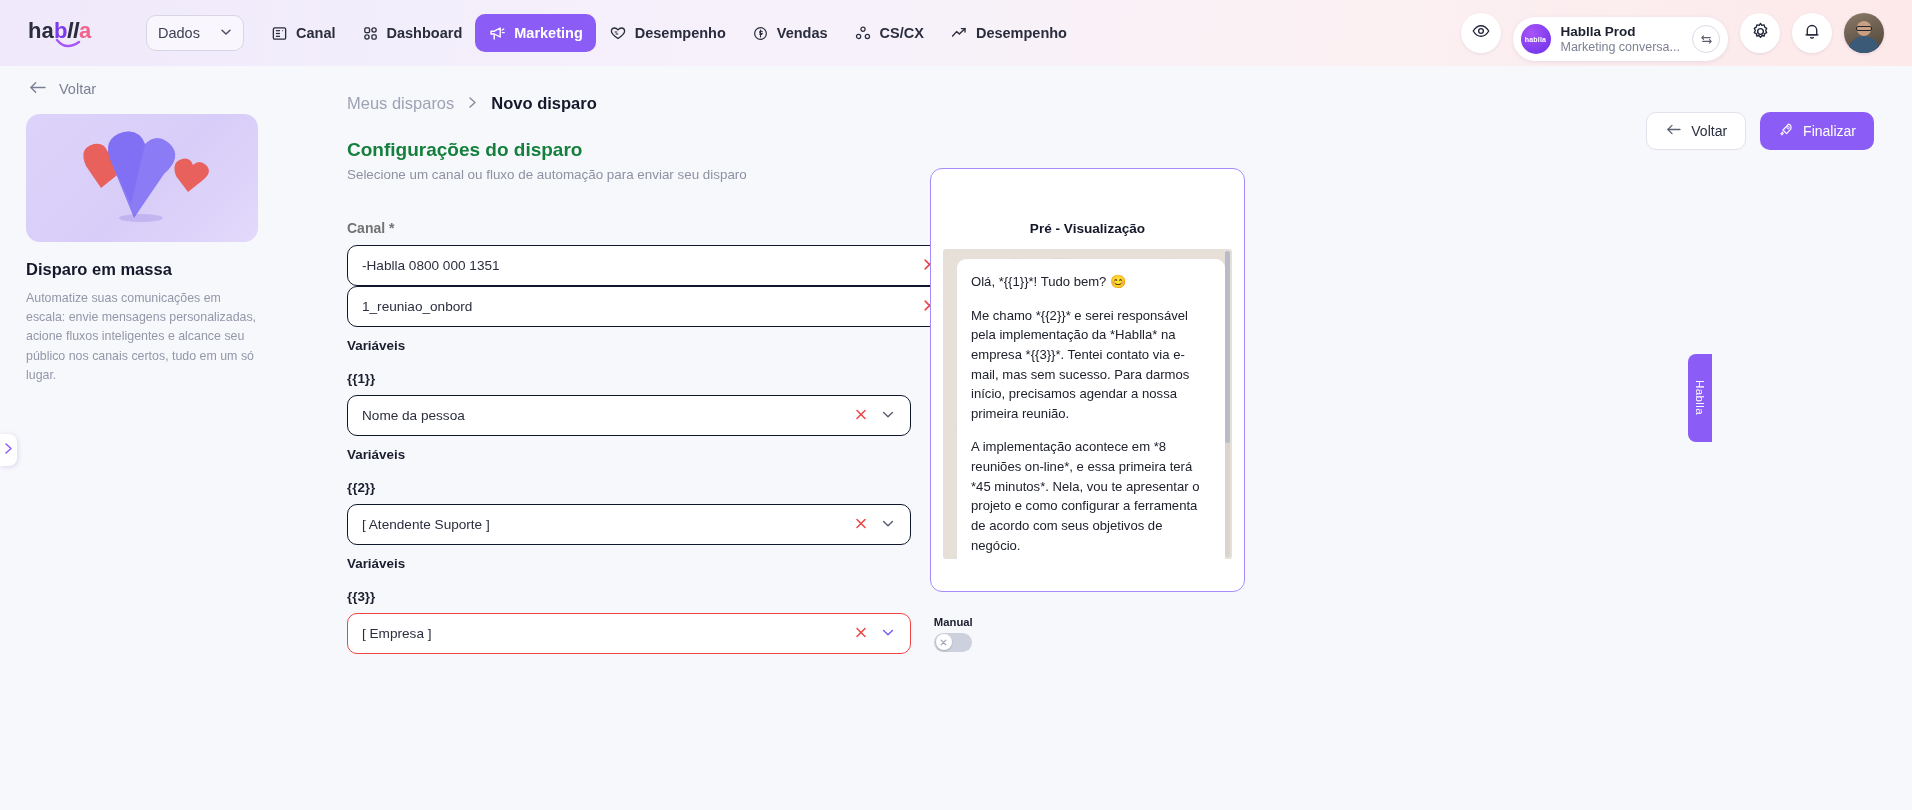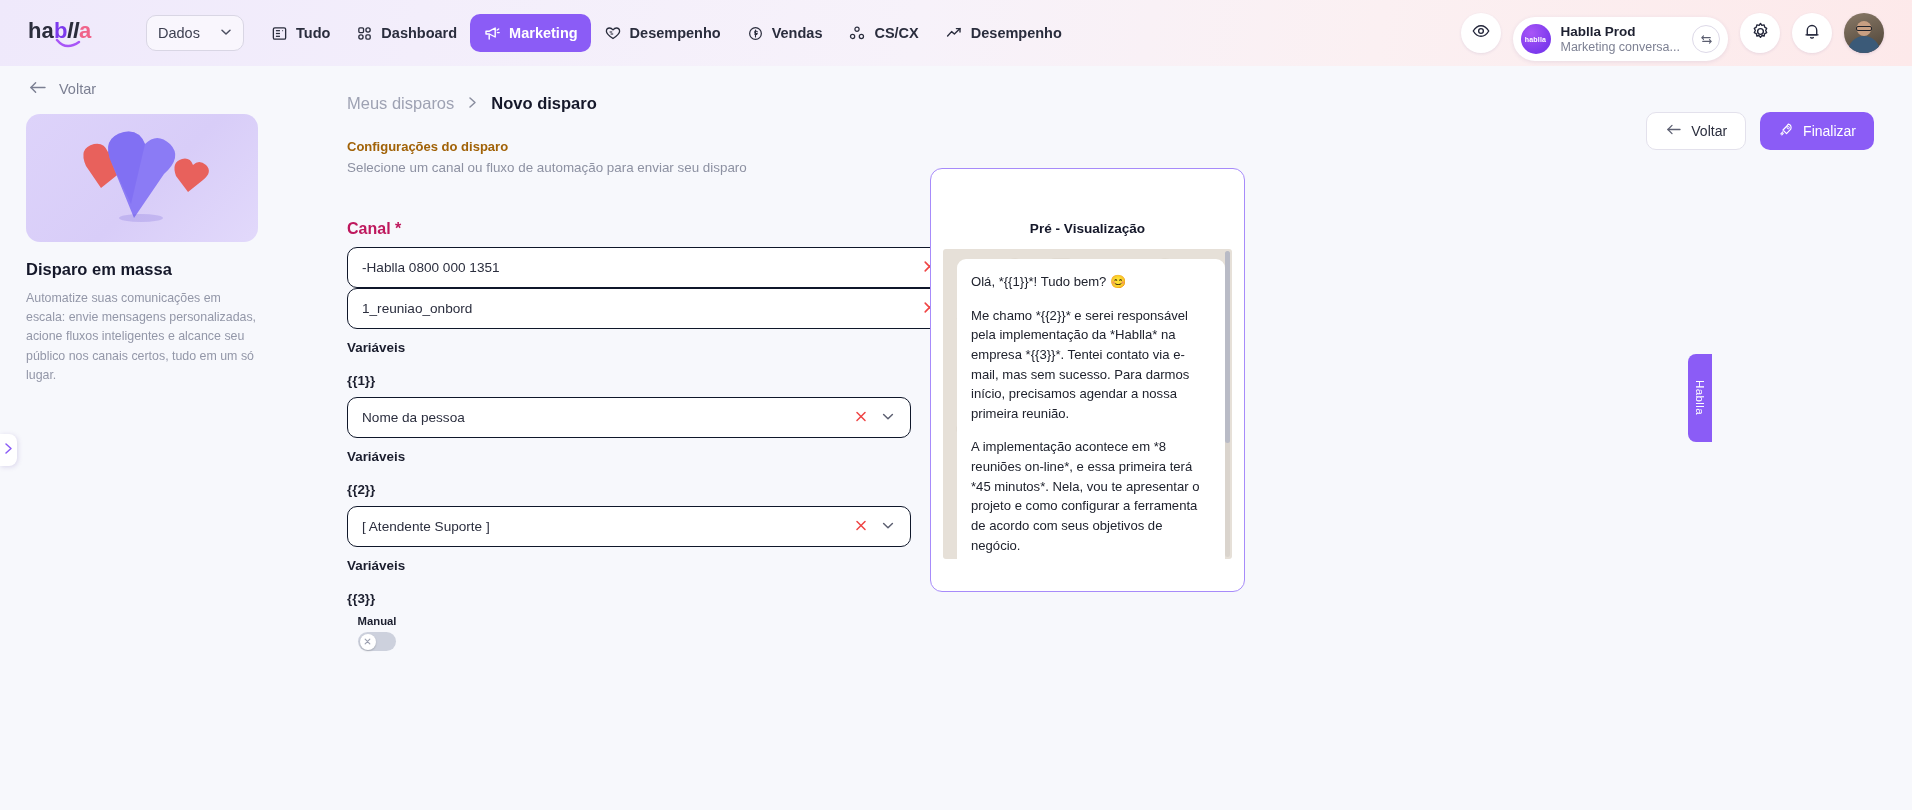--- a/index.html
+++ b/index.html
@@ -99,38 +99,38 @@
     border-radius:0 8px 8px 0; box-shadow: 1px 1px 5px rgba(90,60,160,.18);
     display:flex; align-items:center; justify-content:center; cursor:pointer;
   }
 
   
   .main { position: absolute; left: 282px; top: 72px; width: 1630px; height: 744px; }
   .breadcrumb { display:flex; align-items:center; gap:14px; margin: 22px 0 0 65px; }
   .bc-muted { font-size: 16.5px; color: #9ea2b3; cursor:pointer; }
   .bc-cur { font-size: 16.5px; color: #15182a; font-weight: 700; }
 
-  .section-title { margin: 26px 0 0 65px; font-size: 13px; font-weight: 700; color:#a16207; }
+  .section-title { margin: 26px 0 0 65px; font-size: 19px; font-weight: 700; color:#15803d; }
   .section-sub { margin: 6px 0 8px 65px; font-size: 13.4px; color: #8d91a2; }
 
   .topactions { position:absolute; right: 38px; top: 40px; display:flex; align-items:center; gap: 14px; }
   .btn-ghost {
     display:flex; align-items:center; gap:9px; height: 38px; padding: 0 18px;
     background:#fff; border:1px solid #e3e1ec; border-radius: 10px;
     font-size: 14px; color:#2b2e3e; cursor:pointer; font-weight:400;
   }
   .btn-primary {
     display:flex; align-items:center; gap:9px; height: 38px; padding: 0 18px;
     background:#8b5cf6; border:none; border-radius: 10px;
     font-size: 14px; color:#fff; cursor:pointer; font-weight:400;
   }
 
   
   .form { position:absolute; left: 65px; top: 148px; width: 635px; }
-  .field-label { font-size: 16px; font-weight: 700; color:#be185d; margin-bottom: 9px; }
+  .field-label { font-size: 14px; font-weight: 700; color:#737373; margin-bottom: 9px; }
   .field-label.spaced { margin-top: 23px; }
   .sel {
     position: relative; width: 635px; height: 41px; background:#fff;
     border: 1px solid #0f172a; border-radius: 10px; display:flex; align-items:center;
     padding: 0 70px 0 14px; font-size: 13.6px; color:#2b2e3e; cursor:pointer;
   }
   .sel.narrow { width: 585px; padding-right: 64px; }
   .sel.err { border: 1px solid #ef4444; }
   .sel .clear { position:absolute; right: 44px; top:50%; transform: translateY(-50%); cursor:pointer; }
   .sel.narrow .clear { right: 42px; }
@@ -208,21 +208,21 @@
     <div class="navitem">
       <span>
         <svg width="17" height="17" viewBox="0 0 18 18">
             <rect x="2.5" y="3" width="13" height="12" rx="1.6" stroke="#2a2d3d" stroke-width="1.4" fill="none"></rect>
             <line x1="5.2" y1="6" x2="9.5" y2="6" stroke="#2a2d3d" stroke-width="1.3"></line>
             <line x1="5.2" y1="9" x2="9.5" y2="9" stroke="#2a2d3d" stroke-width="1.3"></line>
             <line x1="5.2" y1="12" x2="9.5" y2="12" stroke="#2a2d3d" stroke-width="1.3"></line>
             <line x1="12" y1="6" x2="12.8" y2="6" stroke="#2a2d3d" stroke-width="1.3"></line>
           </svg>
       </span>
-      <span>Tudo</span>
+      <span>Canal</span>
     </div>
 
     <div class="navitem">
       <span>
         <svg width="17" height="17" viewBox="0 0 18 18">
             <rect x="3" y="3" width="5" height="5" rx="1.2" stroke="#2a2d3d" stroke-width="1.4" fill="none"></rect>
             <rect x="10.5" y="3" width="4.5" height="4.5" rx="2.2" stroke="#2a2d3d" stroke-width="1.4" fill="none"></rect>
             <rect x="3" y="10.5" width="4.5" height="4.5" rx="2.2" stroke="#2a2d3d" stroke-width="1.4" fill="none"></rect>
             <rect x="10.5" y="10.5" width="4.5" height="4.5" rx="1.2" stroke="#2a2d3d" stroke-width="1.4" fill="none"></rect>
           </svg>
@@ -497,20 +497,33 @@
               </div>
             </div>
           </div>
         </div>
       </div>
 
       <div class="varblock">
         <div class="var-head">Variáveis</div>
         <div class="var-key">{{3}}</div>
         <div class="var-row">
+          <div class="sel narrow err">
+            <span>[ Empresa ]</span>
+            <span class="clear">
+              <svg width="14" height="14" viewBox="0 0 16 16">
+                  <path d="M3.4 3.4 L12.6 12.6 M12.6 3.4 L3.4 12.6" stroke="#ef4444" stroke-width="1.7" stroke-linecap="round"></path>
+                </svg>
+            </span>
+            <span class="chevd">
+              <svg width="14" height="14" viewBox="0 0 14 14">
+                  <path d="M2.6 5 L7 9.2 L11.4 5" stroke="#7c5cf6" stroke-width="1.5" fill="none" stroke-linecap="round" stroke-linejoin="round"></path>
+                </svg>
+            </span>
+          </div>
           <div class="manual-wrap">
             <div class="manual-label">Manual</div>
             <div class="toggle">
               <div class="knob">
                 <svg width="9" height="9" viewBox="0 0 10 10">
                     <path d="M2.4 2.4 L7.6 7.6 M7.6 2.4 L2.4 7.6" stroke="#9ca0b0" stroke-width="1.3" stroke-linecap="round"></path>
                   </svg>
               </div>
             </div>
           </div>

